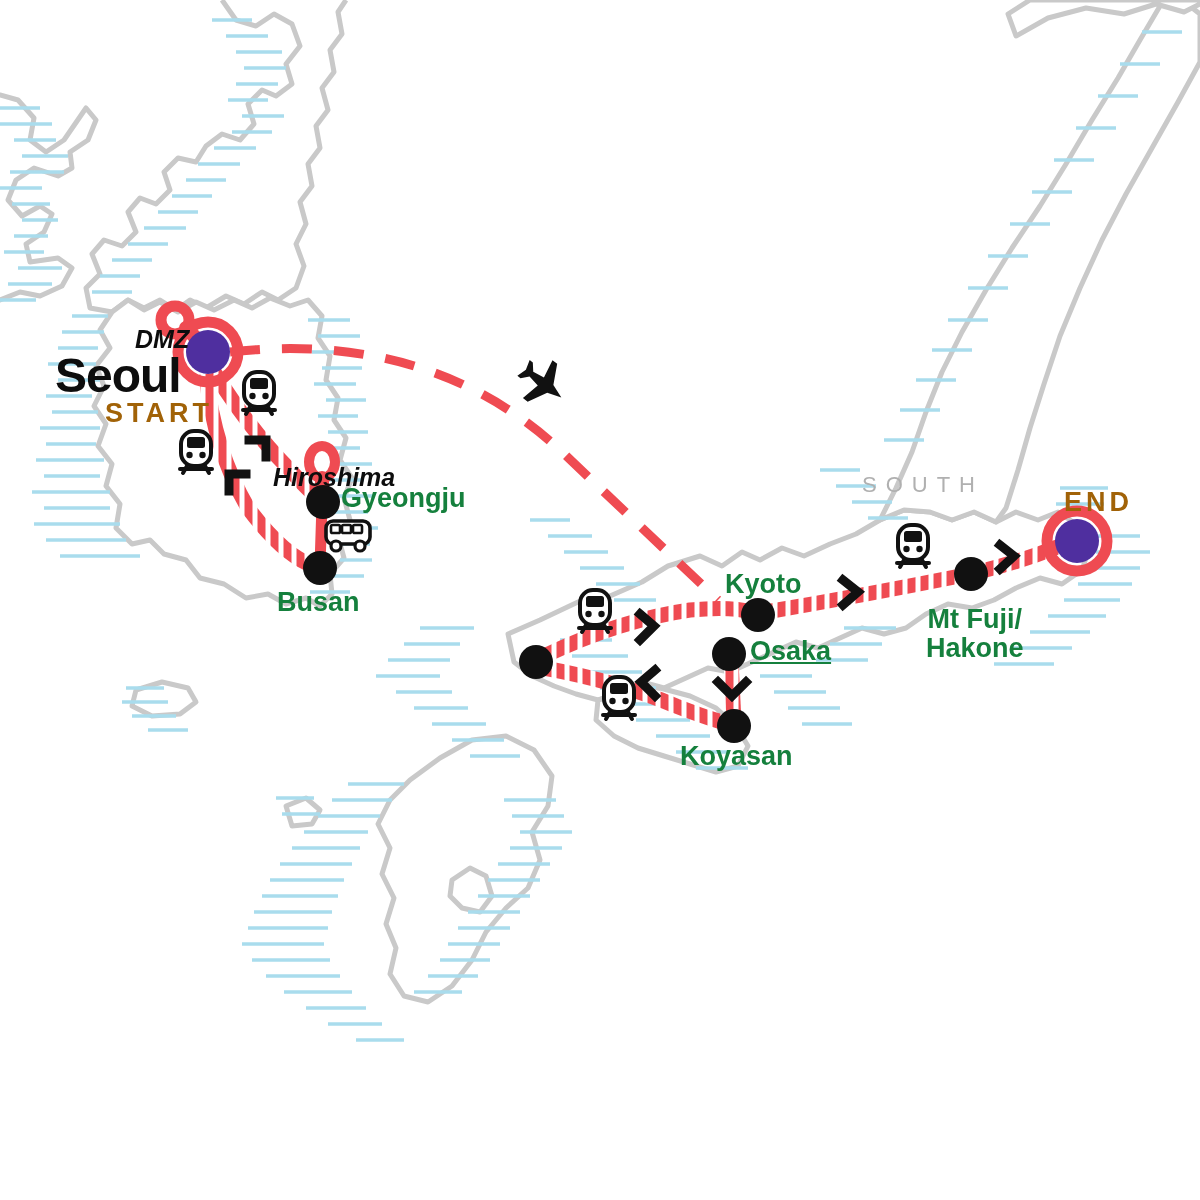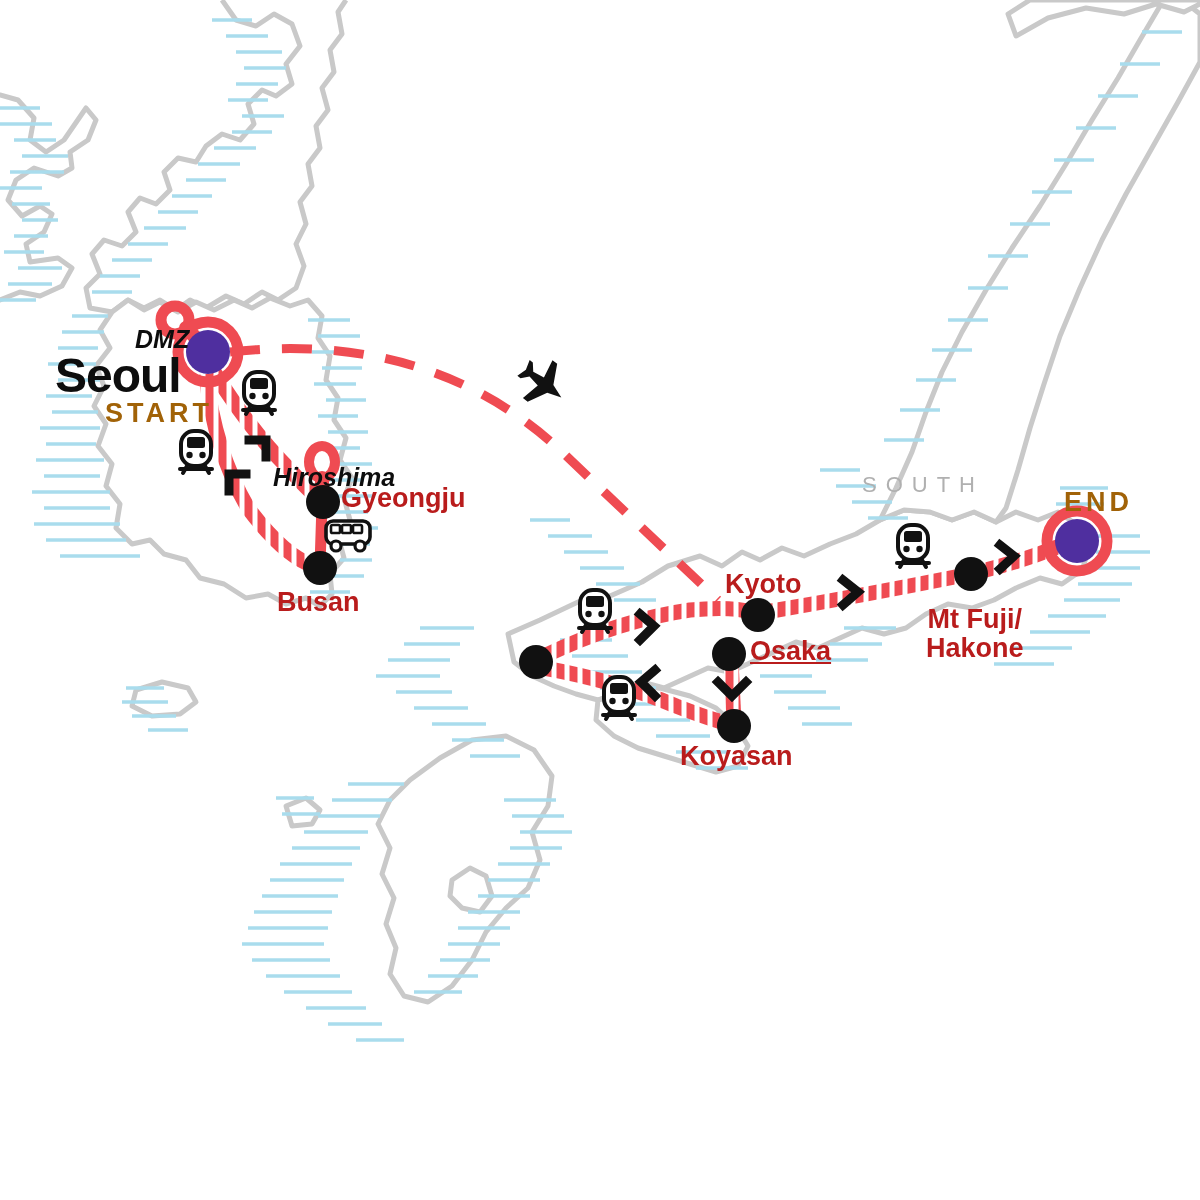--- a/index.html
+++ b/index.html
@@ -1,21 +1,21 @@
 <!DOCTYPE html>
 <html><head>
 <meta charset="utf-8">
 <style>
   html,body{margin:0;padding:0;background:#fff;}
   body{width:1200px;height:1200px;overflow:hidden;font-family:"Liberation Sans",sans-serif;}
   #map-root{position:relative;width:1200px;height:1200px;background:#ffffff;}
   #map-svg{position:absolute;left:0;top:0;width:1200px;height:1200px;}
   .lbl{position:absolute;white-space:nowrap;}
   .city-major{font-weight:bold;font-size:48px;letter-spacing:-1px;color:#0d0d0d;line-height:1.0;}
-  .city{font-weight:bold;font-size:27px;color:#b91c1c;line-height:1.08;}
+  .city{font-weight:bold;font-size:27px;color:#15803d;line-height:1.08;}
   .terminus-sub{font-weight:bold;font-size:27px;letter-spacing:4px;color:#a16207;margin-left:21px;}
   .excursion{font-style:italic;font-weight:bold;font-size:25px;color:#0d0d0d;margin-top:45px;}
   .country{font-size:22px;letter-spacing:9px;color:#b0b0b0;font-weight:400;line-height:1.5;}
 </style>
 </head>
 <body>
 
 <div id="map-root">
 
   <svg id="map-svg" viewBox="0 0 1200 1200">

